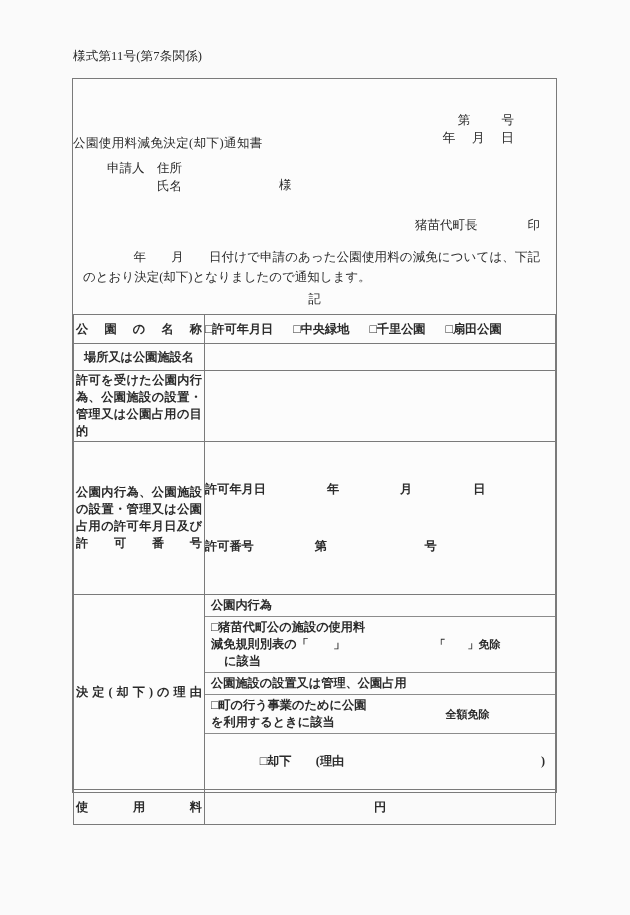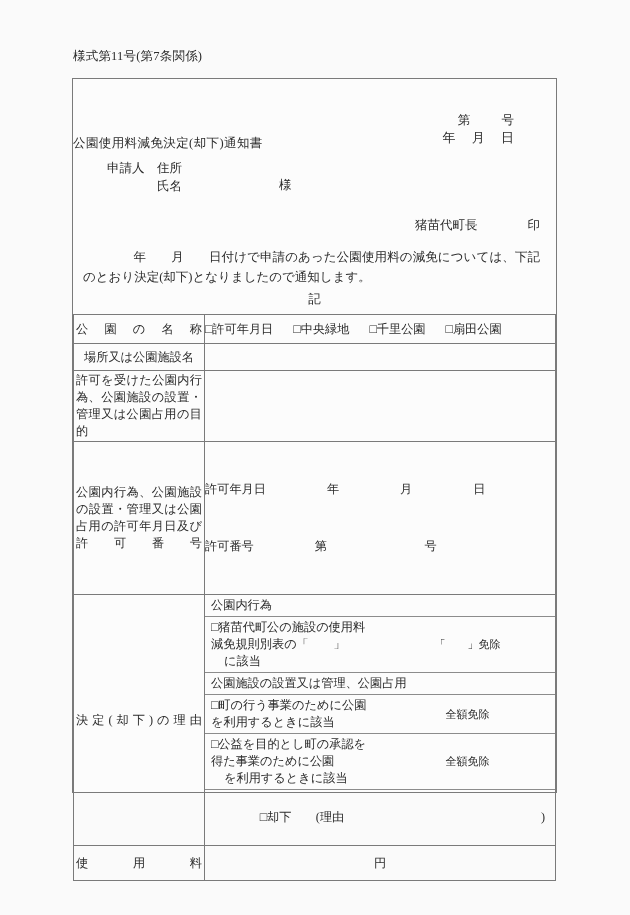--- a/index.html
+++ b/index.html
@@ -110,20 +110,21 @@
   table.form {
     width: 100%;
     border-collapse: collapse;
     table-layout: fixed;
     font-size: 12.2px;
   }
   table.form td {
     border: 1px solid #7a7a7a;
     padding: 0;
     vertical-align: middle;
+    font-weight: bold;
   }
   .lbl {
     width: 130px;
     text-align: center;
     padding: 4px 5px;
     line-height: 17px;
   }
   .lbl .sp {
     display: block;
     text-align: justify;
@@ -248,27 +249,20 @@
               <td class="exempt">「　　」免除</td>
             </tr>
             <tr>
               <td class="head-sub" colspan="2">公園施設の設置又は管理、公園占用</td>
             </tr>
             <tr>
               <td>□町の行う事業のために公園を利用するときに該当</td>
               <td class="exempt">全額免除</td>
             </tr>
             <tr>
-              <td>
-                <span>□公益を目的とし町の承認を得た事業のために公園</span>
-                <span class="indent2">を利用するときに該当</span>
-              </td>
-              <td class="exempt">全額免除</td>
-            </tr>
-            <tr>
               <td class="kyakka" colspan="2">
                 <span>□却下　　(理由</span><span class="paren-r">)</span>
               </td>
             </tr>
           </tbody>
               </table>
         </td>
       </tr>
 
       <tr>

